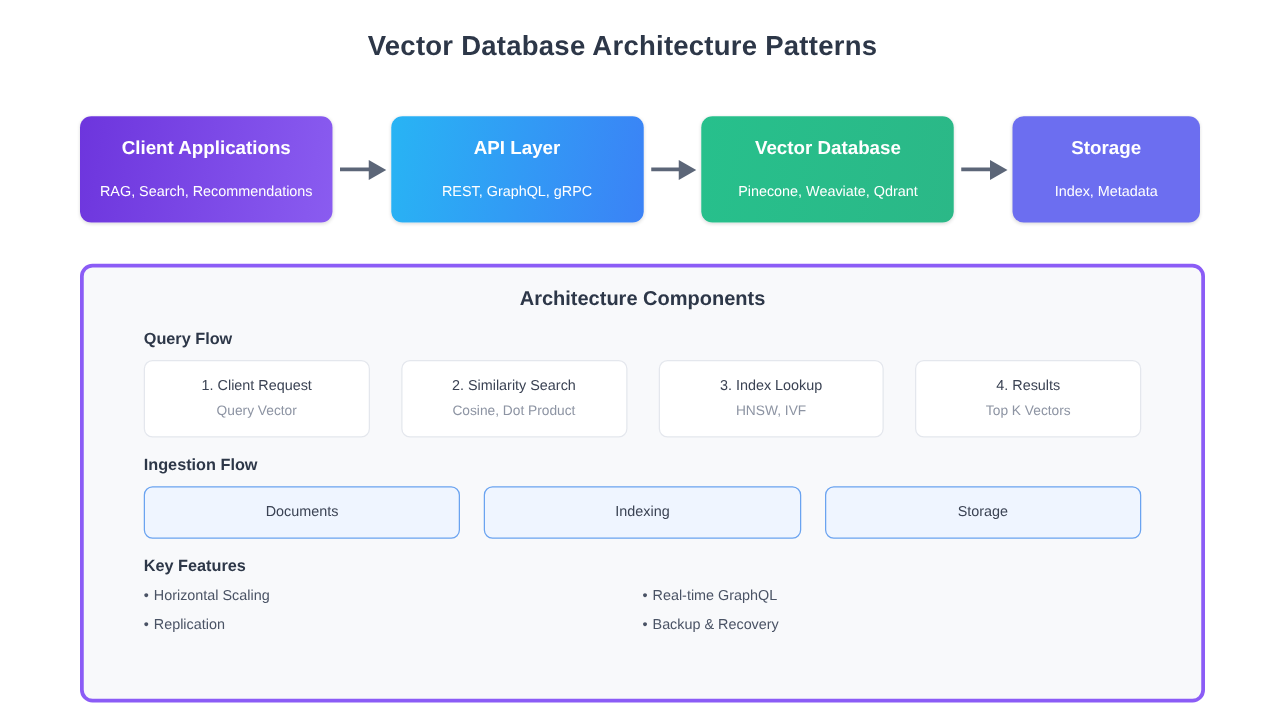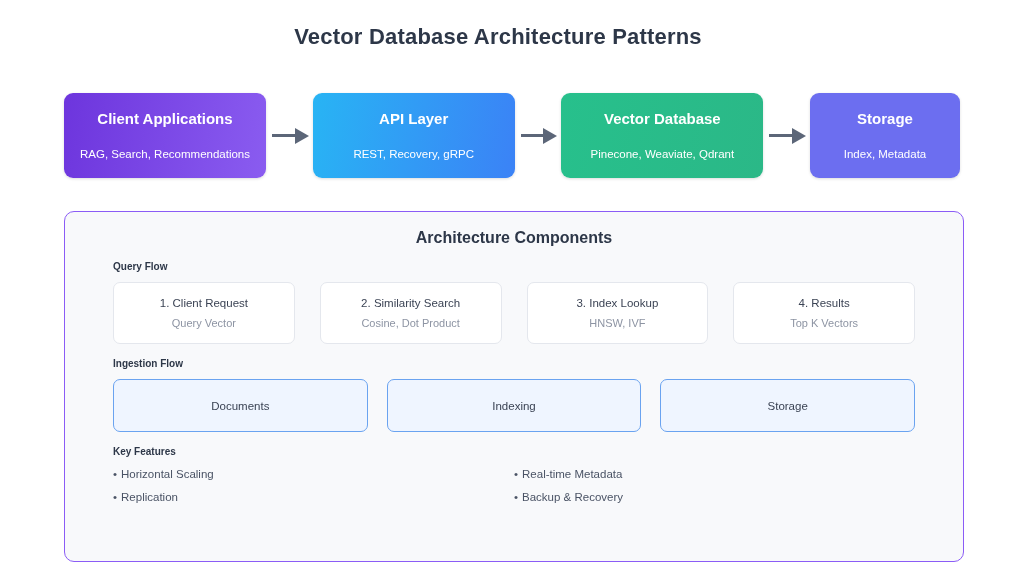--- a/index.html
+++ b/index.html
@@ -57,54 +57,54 @@
     border-top: 8px solid transparent;
     border-bottom: 8px solid transparent;
     border-left: 14px solid #5c6678;
   }
 
   
   .panel {
     position: absolute; left: 64px; top: 211px;
     width: 900px; height: 351px;
     background: #f8f9fb;
-    border: 1px solid #8b5cf6;
+    border: 3px solid #8b5cf6;
     border-radius: 10px;
   }
   .panel-title {
     text-align: center;
     font-size: 16px; font-weight: bold;
     color: #2d3748;
     margin-top: 17px;
   }
 
   .section { margin-top: 14px; padding: 0 48px; }
   .section-heading {
-    font-size: 10px; font-weight: bold;
+    font-size: 13px; font-weight: bold;
     color: #2d3748; margin-bottom: 10px;
   }
 
   
   .row-query { display: flex; gap: 25px; }
   .qcard {
     flex: 1 1 0; height: 62px;
     background: #ffffff;
     border: 1px solid #e4e7ed;
     border-radius: 7px;
     display: flex; flex-direction: column;
     align-items: center; justify-content: center;
     text-align: center;
   }
   .qcard .q-title { font-size: 11.5px; color: #3b4354; line-height: 1.25; }
   .qcard .q-sub { font-size: 11px; color: #8d94a3; margin-top: 7px; line-height: 1.2; }
 
   
   .row-ingest { display: flex; gap: 19px; }
   .icard {
-    flex: 1 1 0; height: 53px;
+    flex: 1 1 0; height: 42px;
     background: #eff5ff;
     border: 1px solid #6aa3f0;
     border-radius: 7px;
     display: flex; align-items: center; justify-content: center;
     font-size: 11.5px; color: #3b4354;
   }
 
   
   .features { display: flex; }
   .feature-col { flex: 1 1 0; }
@@ -128,21 +128,21 @@
       <div class="node-sub">RAG, Search, Recommendations</div>
     </div>
 
     <div class="arrow">
       <div class="shaft"></div>
       <div class="head"></div>
     </div>
 
     <div class="node w-wide c-blue">
       <div class="node-title">API Layer</div>
-      <div class="node-sub">REST, Recovery, gRPC</div>
+      <div class="node-sub">REST, GraphQL, gRPC</div>
     </div>
 
     <div class="arrow">
       <div class="shaft"></div>
       <div class="head"></div>
     </div>
 
     <div class="node w-wide c-green">
       <div class="node-title">Vector Database</div>
       <div class="node-sub">Pinecone, Weaviate, Qdrant</div>
@@ -209,21 +209,21 @@
             <span class="bullet">•</span><span>Horizontal Scaling</span>
           </div>
           <div class="feature-item">
             <span class="bullet">•</span><span>Replication</span>
           </div>
         </div>
 
 
         <div class="feature-col">
           <div class="feature-item">
-            <span class="bullet">•</span><span>Real-time Metadata</span>
+            <span class="bullet">•</span><span>Real-time GraphQL</span>
           </div>
           <div class="feature-item">
             <span class="bullet">•</span><span>Backup &amp; Recovery</span>
           </div>
         </div>
 
       </div>
     </div>
 
   </div>

